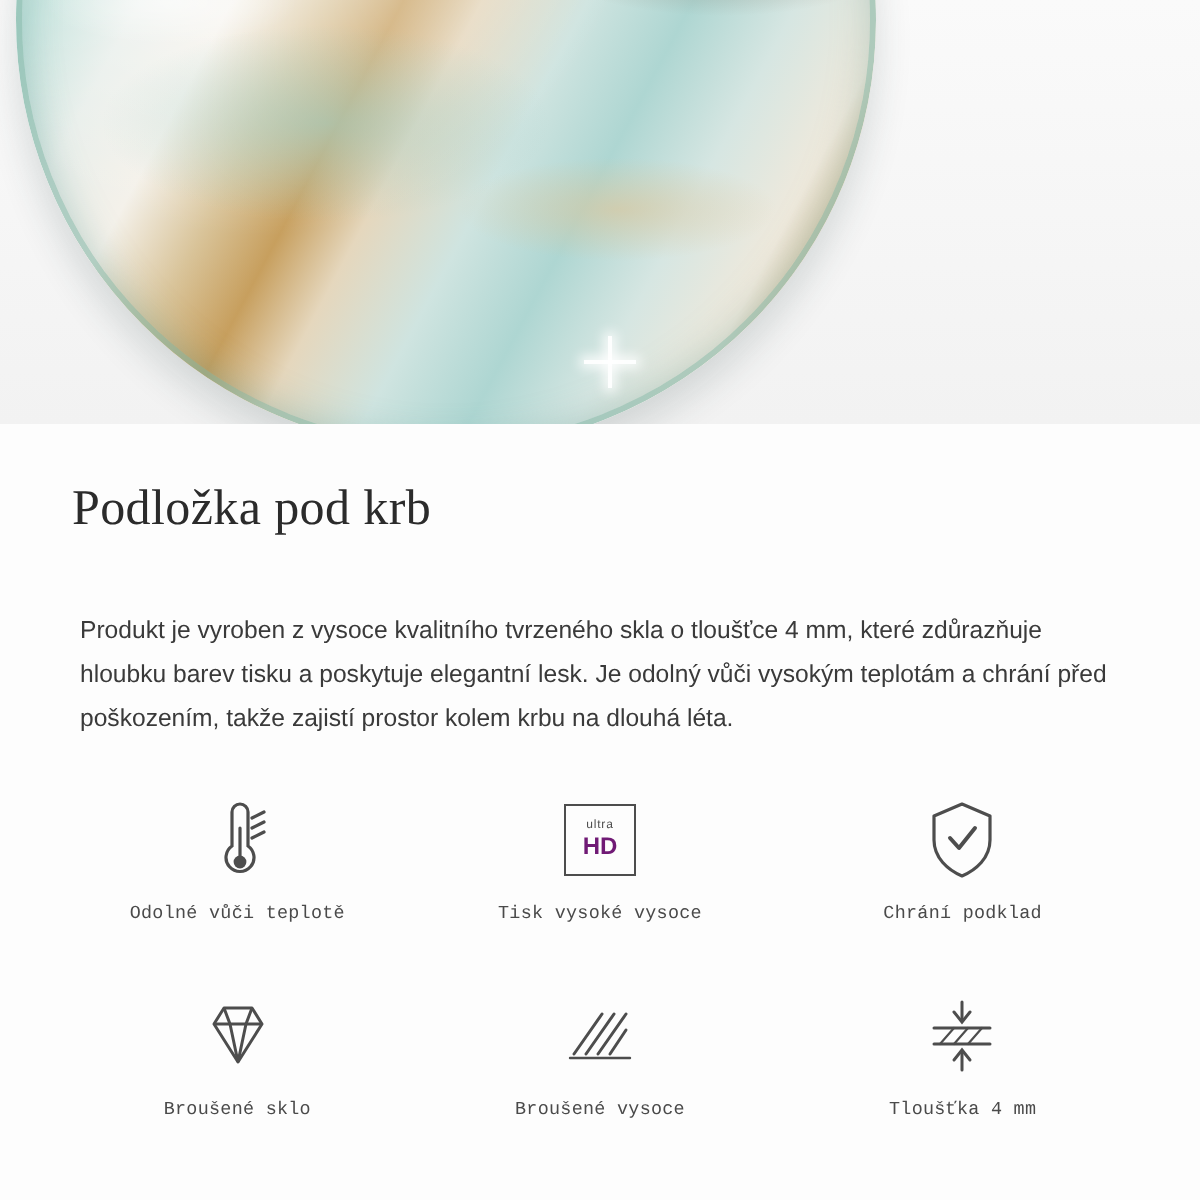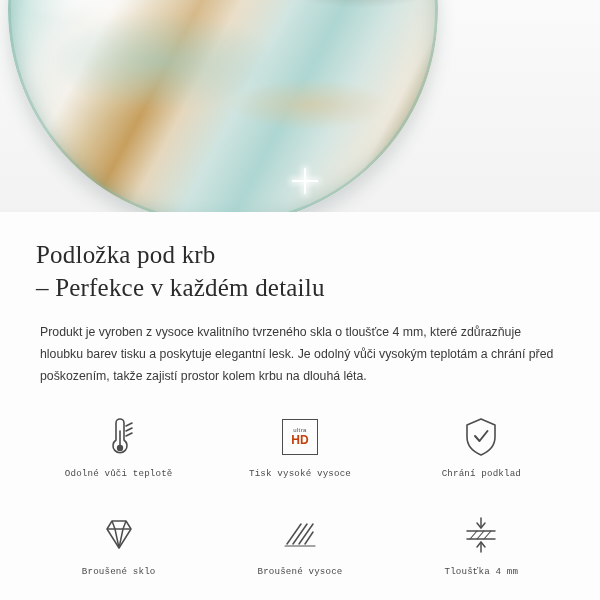--- a/index.html
+++ b/index.html
@@ -103,21 +103,21 @@
   
   .content {
     padding: 26px 36px 0 36px;
   }
   .headline {
     font-family: "Liberation Serif", serif;
     font-size: 25px;
     line-height: 1.32;
     color: #2b2b2b;
     font-weight: 400;
-    margin: 0 0 18px 0;
+    margin: 0 0 34px 0;
     letter-spacing: 0.2px;
   }
   .headline .line2 { display: block; }
   .paragraph {
     font-size: 12.3px;
     line-height: 1.78;
     color: #3a3a3a;
     margin: 4px;
     max-width: 540px;
   }
@@ -163,41 +163,40 @@
   }
   .hd-box .ultra {
     font-size: 6px;
     letter-spacing: 0.4px;
     color: #4d4d4d;
     margin-bottom: 1px;
   }
   .hd-box .hd {
     font-size: 12px;
     font-weight: bold;
-    color: #c2410c;
+    color: #701a75;
   }
 </style>
 </head>
 <body>
 
 <div class="page">
 
   <div class="hero">
     <div class="hero-bg"></div>
     <div class="glass-disc">
       <div class="veins"></div>
       <div class="edge"></div>
     </div>
     <div class="hero-sparkle"></div>
   </div>
 
   <div class="content">
     <h1 class="headline">
       <span>Podložka pod krb</span>
-      <span class="line2">– Perfekce v každém detailu</span>
     </h1>
     <p class="paragraph">Produkt je vyroben z vysoce kvalitního tvrzeného skla o tloušťce 4 mm, které zdůrazňuje hloubku barev tisku a poskytuje elegantní lesk. Je odolný vůči vysokým teplotám a chrání před poškozením, takže zajistí prostor kolem krbu na dlouhá léta.</p>
   </div>
 
   <div class="features">
 
     <div class="feature">
       <div class="feature-icon">
         <svg width="40" height="44" viewBox="0 0 40 44" fill="none" stroke="#4d4d4d" stroke-width="1.6" stroke-linecap="round">
           <path d="M17 8a4 4 0 0 1 8 0v17a7 7 0 1 1-8 0V8z"></path>

